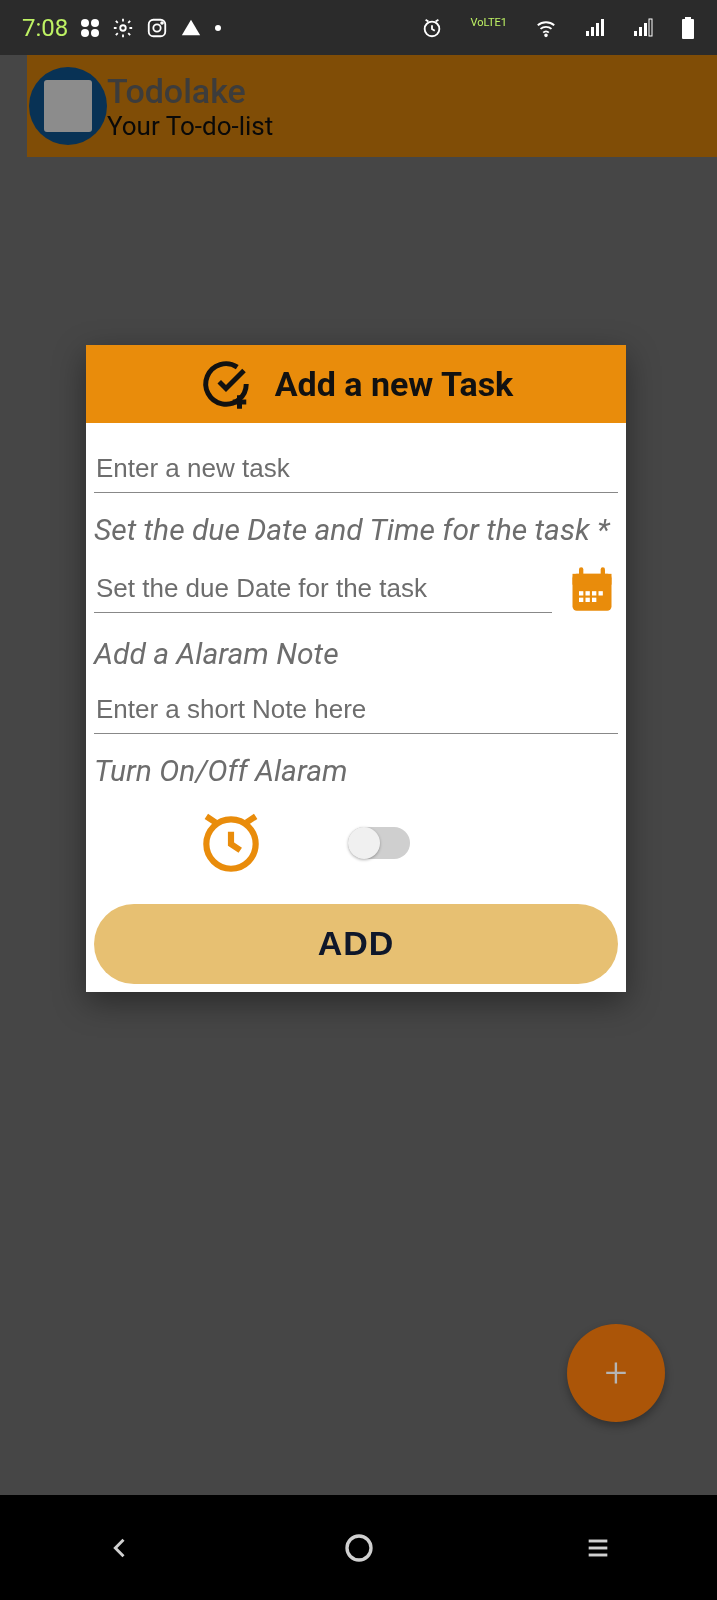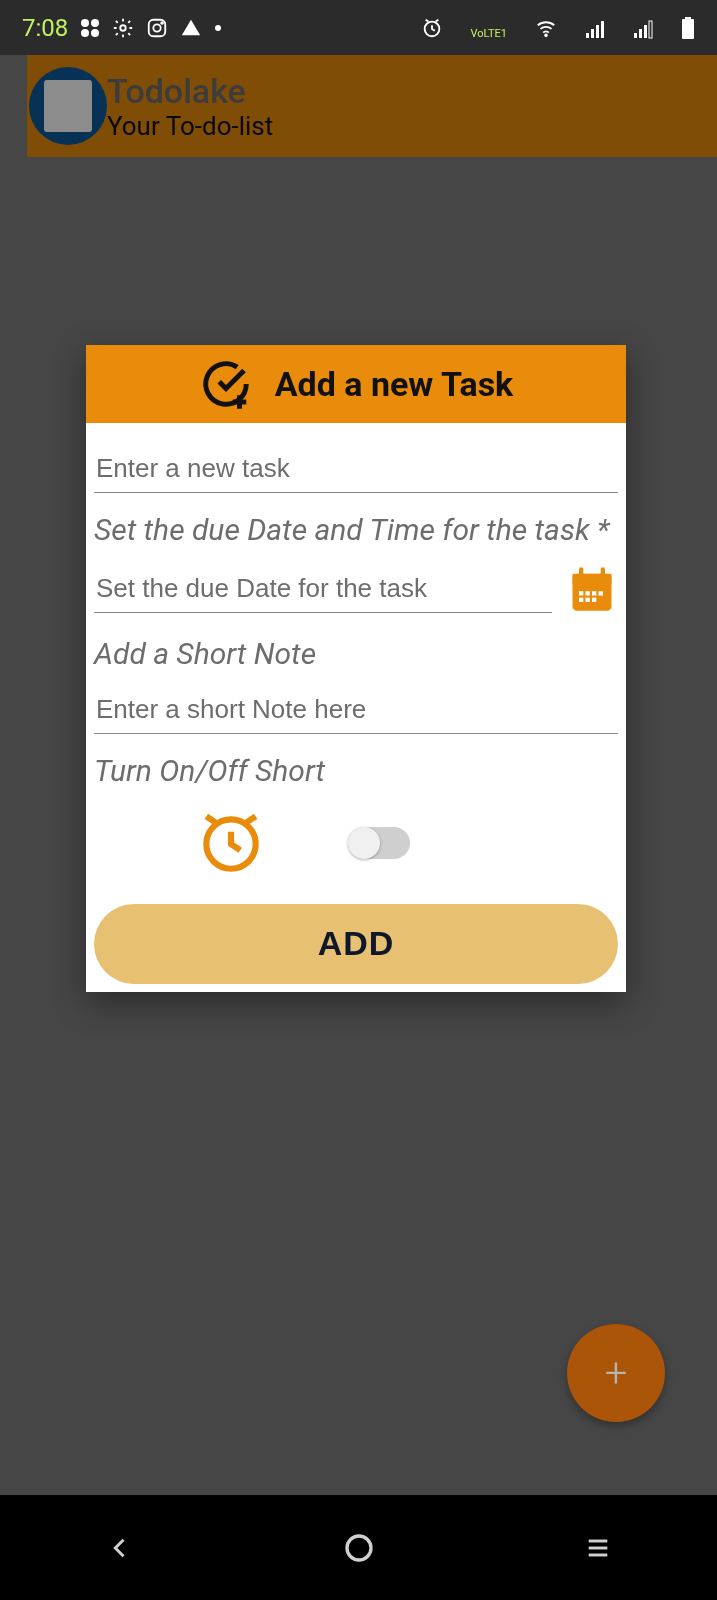--- a/index.html
+++ b/index.html
@@ -2,21 +2,21 @@
 <html><head>
 <meta charset="utf-8">
 <style>
 * { margin: 0; padding: 0; box-sizing: border-box; }
 html, body { width: 717px; height: 1600px; font-family: Roboto, -apple-system, sans-serif; overflow: hidden; }
 .screen { width: 717px; height: 1600px; background: #808080; position: relative; }
 
 
 .status-bar { width: 100%; height: 55px; background: #2b2b2b; display: flex; align-items: center; justify-content: space-between; padding: 0 22px; color: #bef264; }
 .status-left { display: flex; align-items: center; gap: 12px; font-size: 24px; }
-.status-right { display: flex; align-items: flex-end; gap: 28px; font-size: 20px; }
+.status-right { display: flex; align-items: flex-start; gap: 28px; font-size: 20px; }
 .sb-icon { display: inline-flex; }
 
 
 .app-header { width: 100%; height: 102px; background: #e98c0b; display: flex; align-items: center; padding: 0 2px; position: relative; margin-left: 27px; }
 .app-icon { width: 78px; height: 78px; border-radius: 50%; background: #105c9c; display: flex; align-items: center; justify-content: center; position: relative; }
 .app-icon::before { content: ""; width: 48px; height: 52px; background: #fff; border-radius: 3px; display: block; }
 .app-title-wrap { display: flex; flex-direction: column; }
 .app-title { font-size: 34px; font-weight: 500; color: #6d6d6d; }
 .app-subtitle { font-size: 26px; color: #111; }
 
@@ -182,26 +182,26 @@
               <rect x="12" y="13" width="2" height="2" fill="#fff"></rect>
               <rect x="15" y="13" width="2" height="2" fill="#fff"></rect>
               <rect x="6" y="16" width="2" height="2" fill="#fff"></rect>
               <rect x="9" y="16" width="2" height="2" fill="#fff"></rect>
               <rect x="12" y="16" width="2" height="2" fill="#fff"></rect>
             </svg>
         </span>
       </div>
 
 
-      <div class="label">Add a Short Note</div>
+      <div class="label">Add a Alaram Note</div>
       <div class="field">
         <input class="text-input" type="text" placeholder="Enter a short Note here" style="">
       </div>
 
-      <div class="label">Turn On/Off Short</div>
+      <div class="label">Turn On/Off Alaram</div>
       <div class="alarm-row">
         <span>
           <svg width="74" height="74" viewBox="0 0 24 24" fill="none" stroke="#e98c0b" stroke-width="2">
               <circle cx="12" cy="13" r="8"></circle>
               <path d="M12 9v4l3 2"></path>
               <path d="M4 4l3 2M20 4l-3 2"></path>
             </svg>
         </span>
         <div class="toggle"></div>
       </div>

